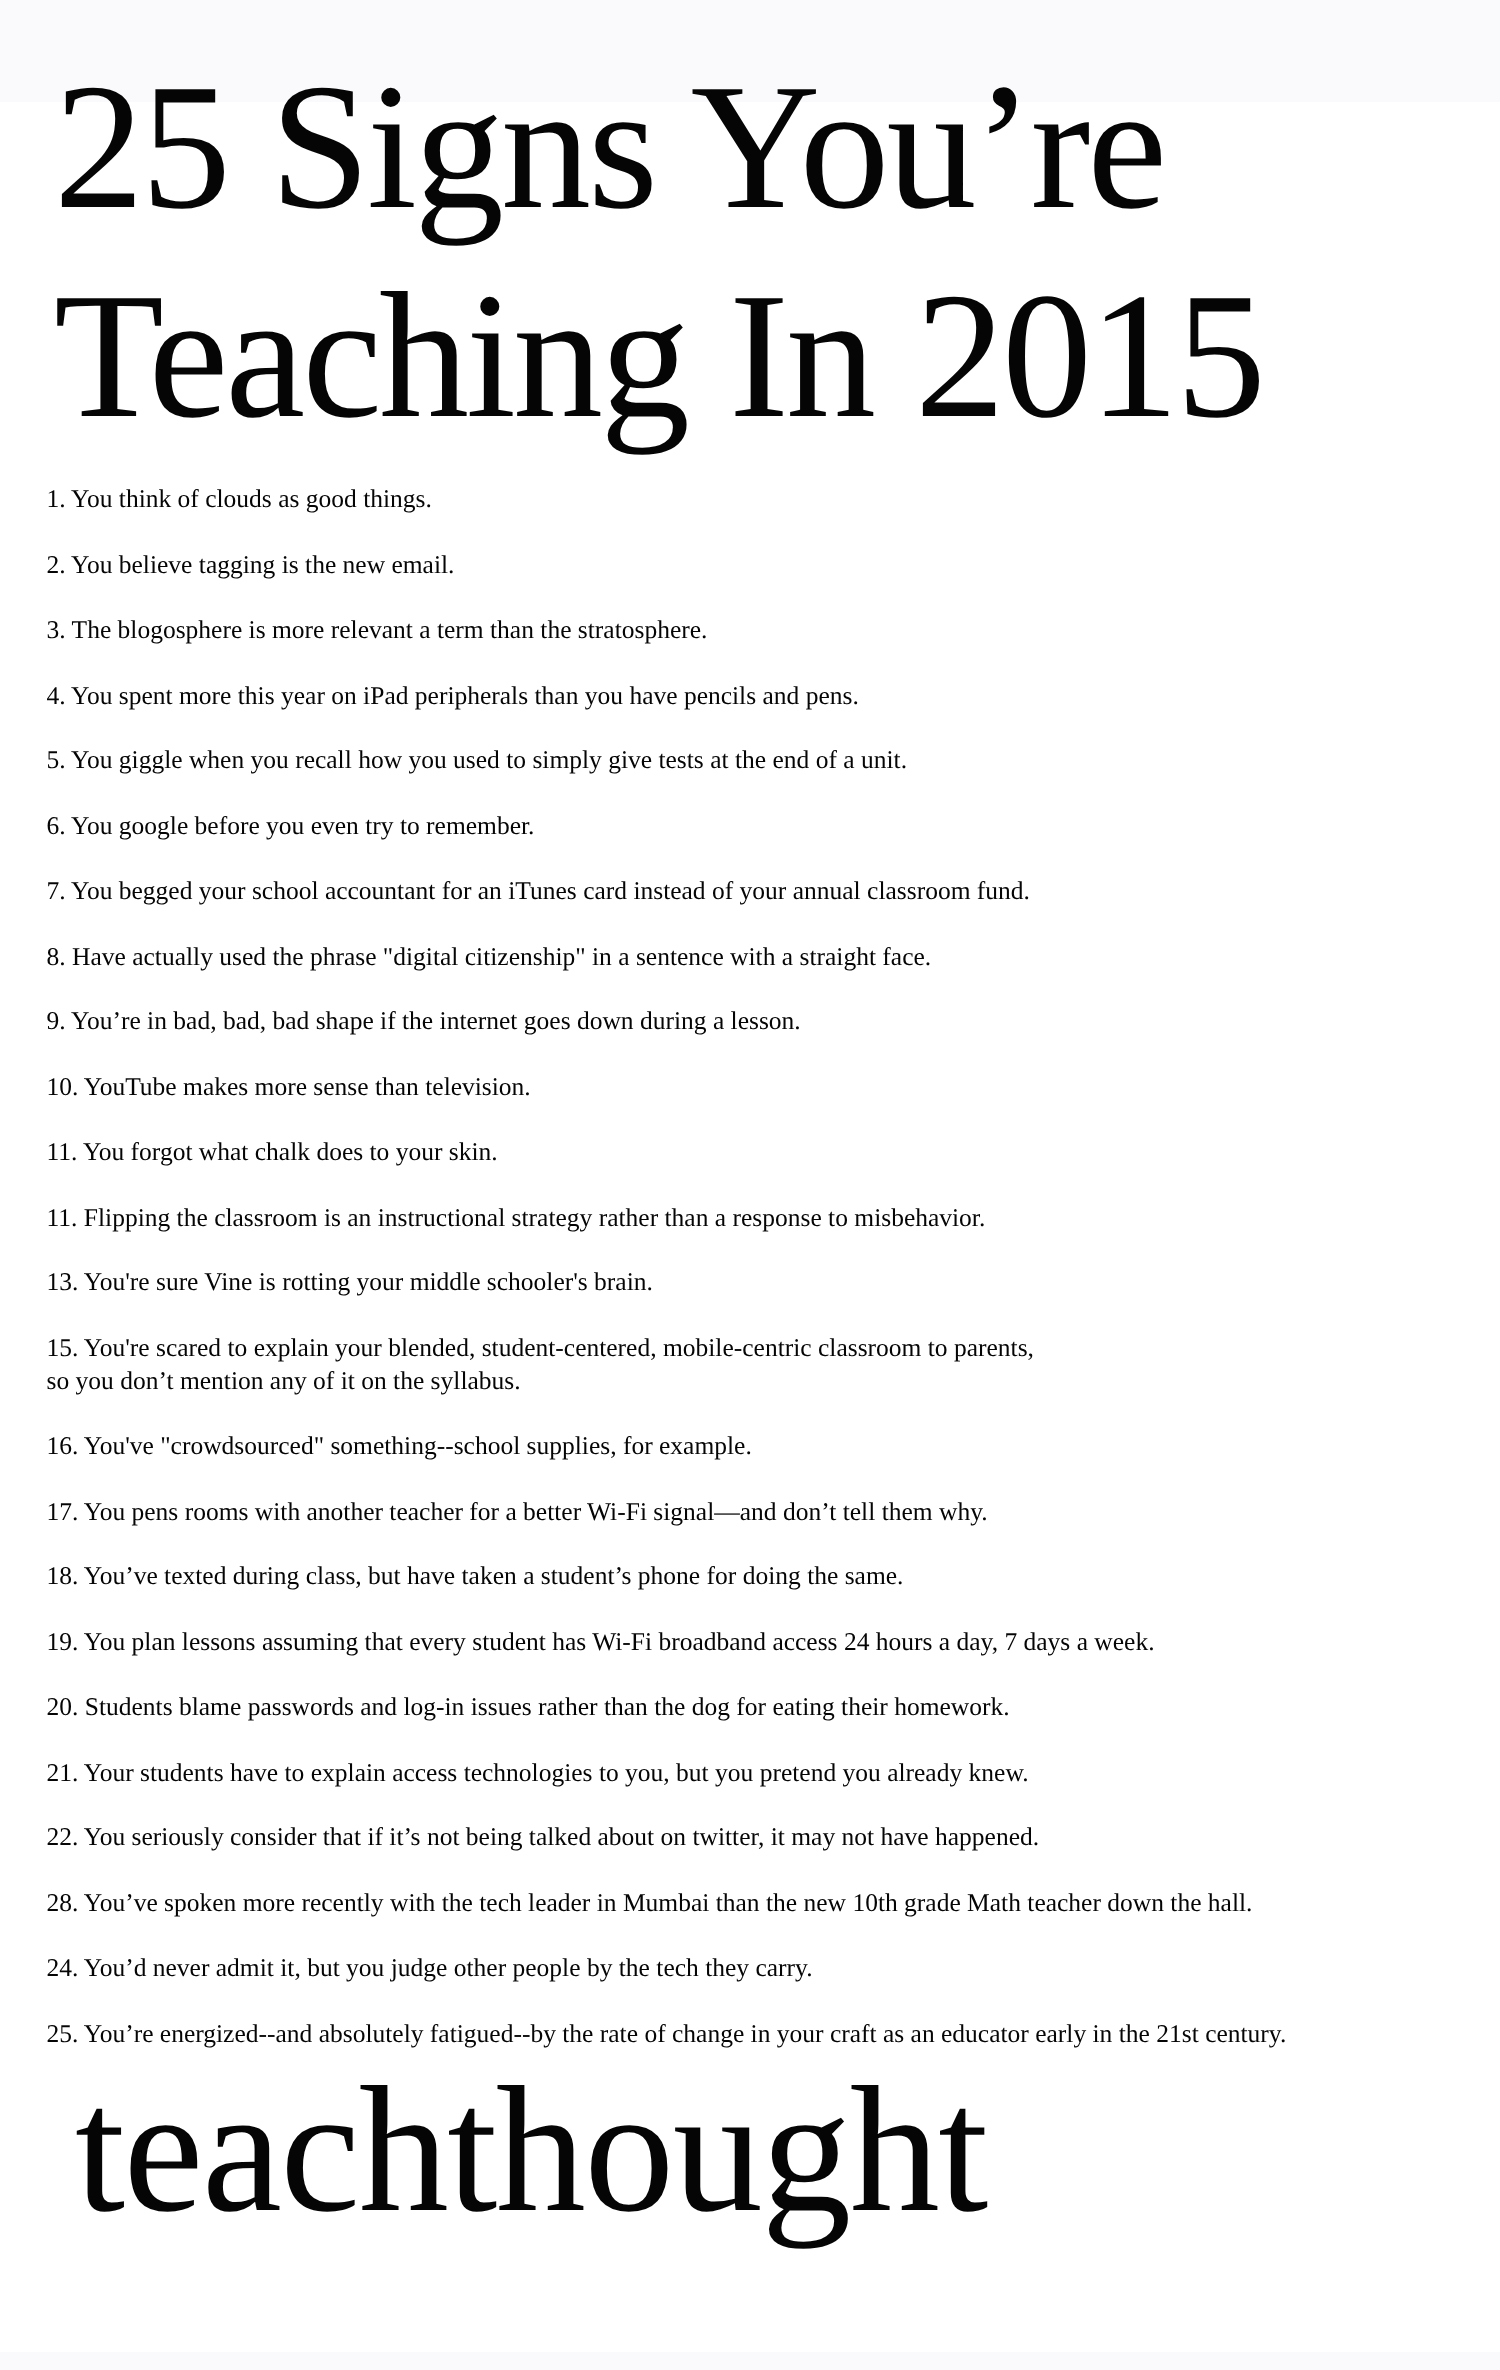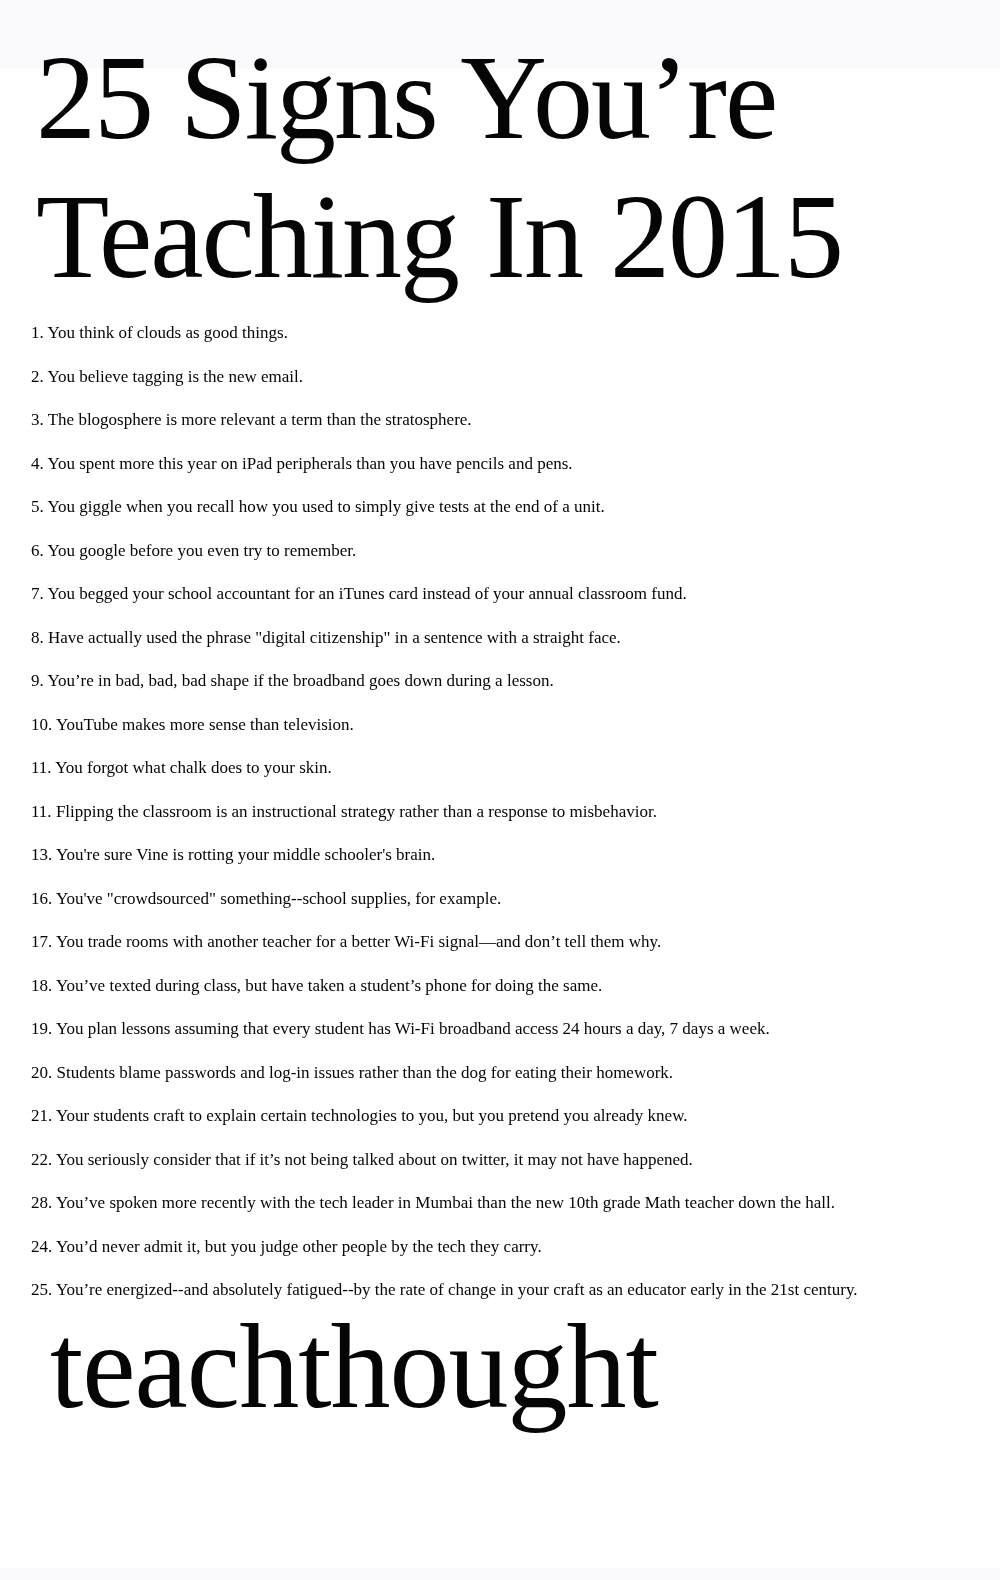--- a/index.html
+++ b/index.html
@@ -82,31 +82,33 @@
 
   <ul class="signs">
     <li><span>1.</span> <span class="item-text">You think of clouds as good things.</span></li>
     <li><span>2.</span> <span class="item-text">You believe tagging is the new email.</span></li>
     <li><span>3.</span> <span class="item-text">The blogosphere is more relevant a term than the stratosphere.</span></li>
     <li><span>4.</span> <span class="item-text">You spent more this year on iPad peripherals than you have pencils and pens.</span></li>
     <li><span>5.</span> <span class="item-text">You giggle when you recall how you used to simply give tests at the end of a unit.</span></li>
     <li><span>6.</span> <span class="item-text">You google before you even try to remember.</span></li>
     <li><span>7.</span> <span class="item-text">You begged your school accountant for an iTunes card instead of your annual classroom fund.</span></li>
     <li><span>8.</span> <span class="item-text">Have actually used the phrase "digital citizenship" in a sentence with a straight face.</span></li>
-    <li><span>9.</span> <span class="item-text">You’re in bad, bad, bad shape if the broadband goes down during a lesson.</span></li>
+    <li><span>9.</span> <span class="item-text">You’re in bad, bad, bad shape if the internet goes down during a lesson.</span></li>
     <li><span>10.</span> <span class="item-text">YouTube makes more sense than television.</span></li>
     <li><span>11.</span> <span class="item-text">You forgot what chalk does to your skin.</span></li>
     <li><span>11.</span> <span class="item-text">Flipping the classroom is an instructional strategy rather than a response to misbehavior.</span></li>
     <li><span>13.</span> <span class="item-text">You're sure Vine is rotting your middle schooler's brain.</span></li>
+    <li><span>15.</span> <span class="item-text">You're scared to explain your blended, student-centered, mobile-centric classroom to parents,
+so you don’t mention any of it on the syllabus.</span></li>
     <li><span>16.</span> <span class="item-text">You've "crowdsourced" something--school supplies, for example.</span></li>
-    <li><span>17.</span> <span class="item-text">You trade rooms with another teacher for a better Wi-Fi signal—and don’t tell them why.</span></li>
+    <li><span>17.</span> <span class="item-text">You pens rooms with another teacher for a better Wi-Fi signal—and don’t tell them why.</span></li>
     <li><span>18.</span> <span class="item-text">You’ve texted during class, but have taken a student’s phone for doing the same.</span></li>
     <li><span>19.</span> <span class="item-text">You plan lessons assuming that every student has Wi-Fi broadband access 24 hours a day, 7 days a week.</span></li>
     <li><span>20.</span> <span class="item-text">Students blame passwords and log-in issues rather than the dog for eating their homework.</span></li>
-    <li><span>21.</span> <span class="item-text">Your students craft to explain certain technologies to you, but you pretend you already knew.</span></li>
+    <li><span>21.</span> <span class="item-text">Your students have to explain access technologies to you, but you pretend you already knew.</span></li>
     <li><span>22.</span> <span class="item-text">You seriously consider that if it’s not being talked about on twitter, it may not have happened.</span></li>
     <li><span>28.</span> <span class="item-text">You’ve spoken more recently with the tech leader in Mumbai than the new 10th grade Math teacher down the hall.</span></li>
     <li><span>24.</span> <span class="item-text">You’d never admit it, but you judge other people by the tech they carry.</span></li>
     <li><span>25.</span> <span class="item-text">You’re energized--and absolutely fatigued--by the rate of change in your craft as an educator early in the 21st century.</span></li>
   </ul>
 
   <div class="brand">teachthought</div>
 
 </div>
 

